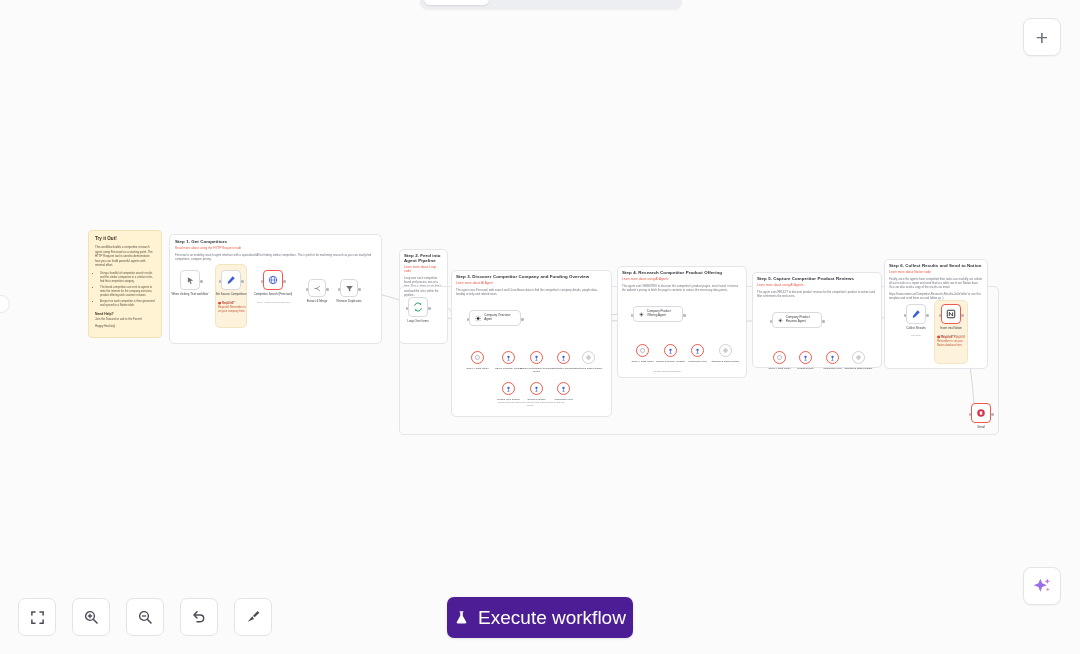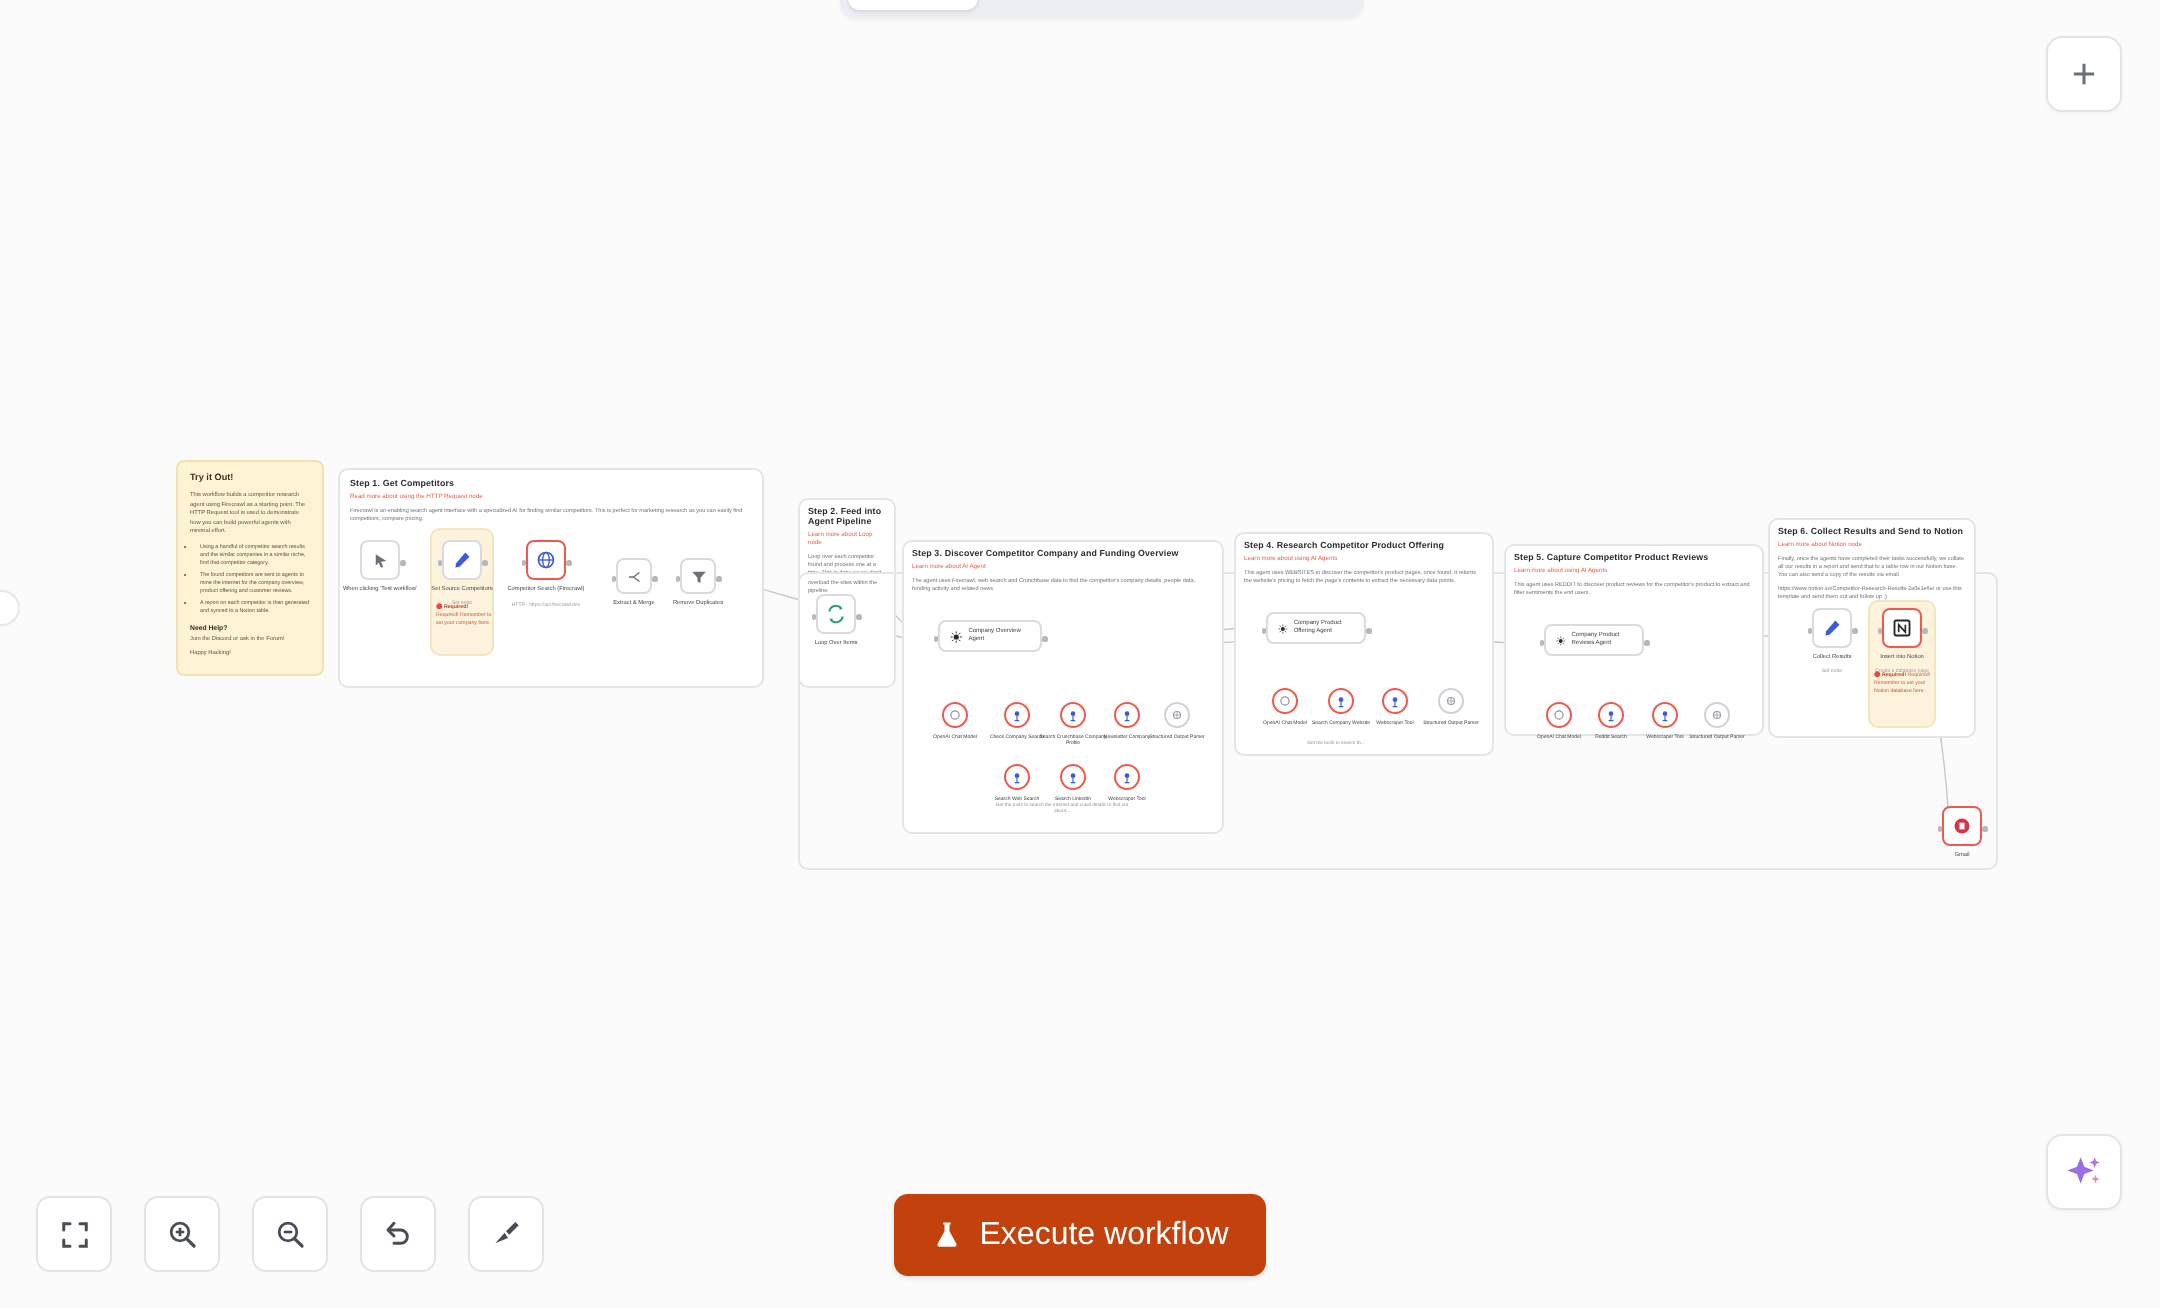--- a/index.html
+++ b/index.html
@@ -39,22 +39,22 @@
   .toolbar { position: absolute; left: 18px; top: 598px; display: flex; gap: 16px; }
   .tbtn {
     width: 38px; height: 38px; background: #fff; border: 1px solid #e3e4e8;
     border-radius: 7px; display: flex; align-items: center; justify-content: center;
     cursor: pointer;
   }
 
   
   #execute-workflow-button {
     position: absolute; left: 447px; top: 597px; height: 41px; width: 186px;
-    background: #c2410c; border: none; border-radius: 7px; color: #fff;
-    font-size: 16px; font-family: "Liberation Sans", sans-serif;
+    background: #4c1d95; border: none; border-radius: 7px; color: #fff;
+    font-size: 19px; font-family: "Liberation Sans", sans-serif;
     display: flex; align-items: center; justify-content: center; gap: 9px;
     cursor: pointer; box-shadow: 0 1px 3px rgba(0,0,0,.10);
   }
 
   
   #canvas-left-handle {
     position: absolute; left: -8px; top: 295px; width: 18px; height: 18px;
     border: 1px solid #e6e7eb; border-radius: 50%; background: #fff;
   }
 

